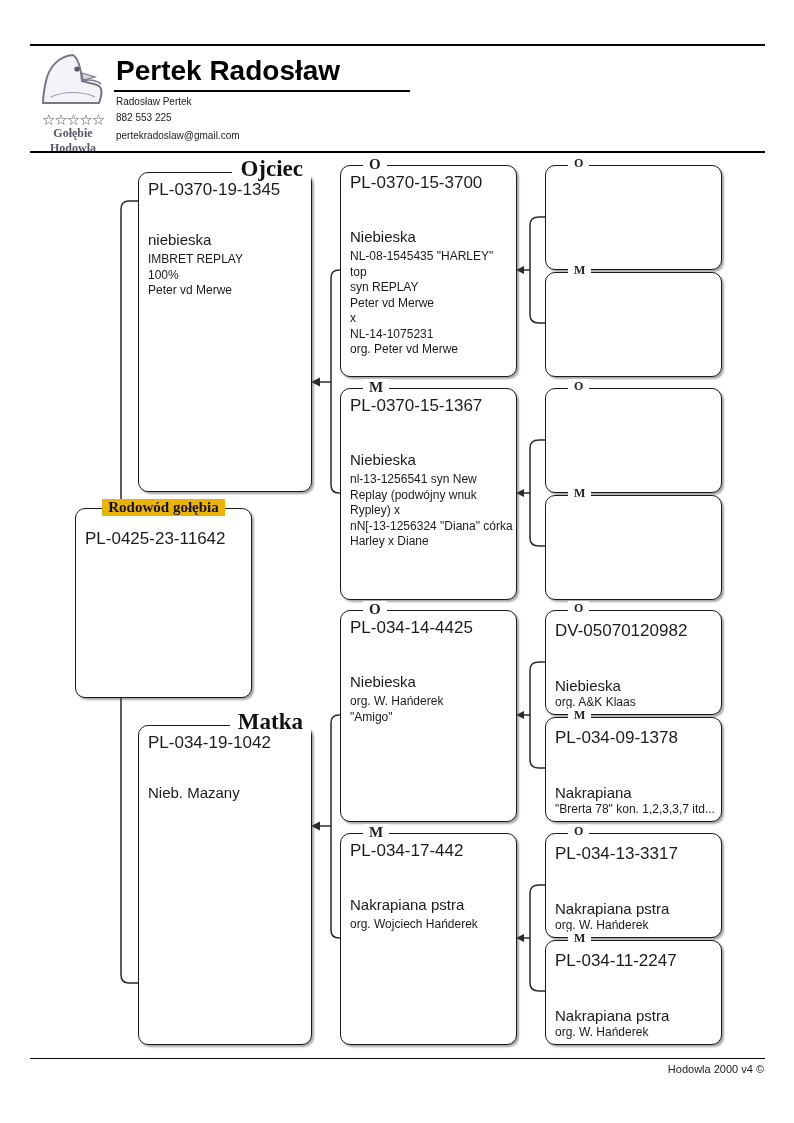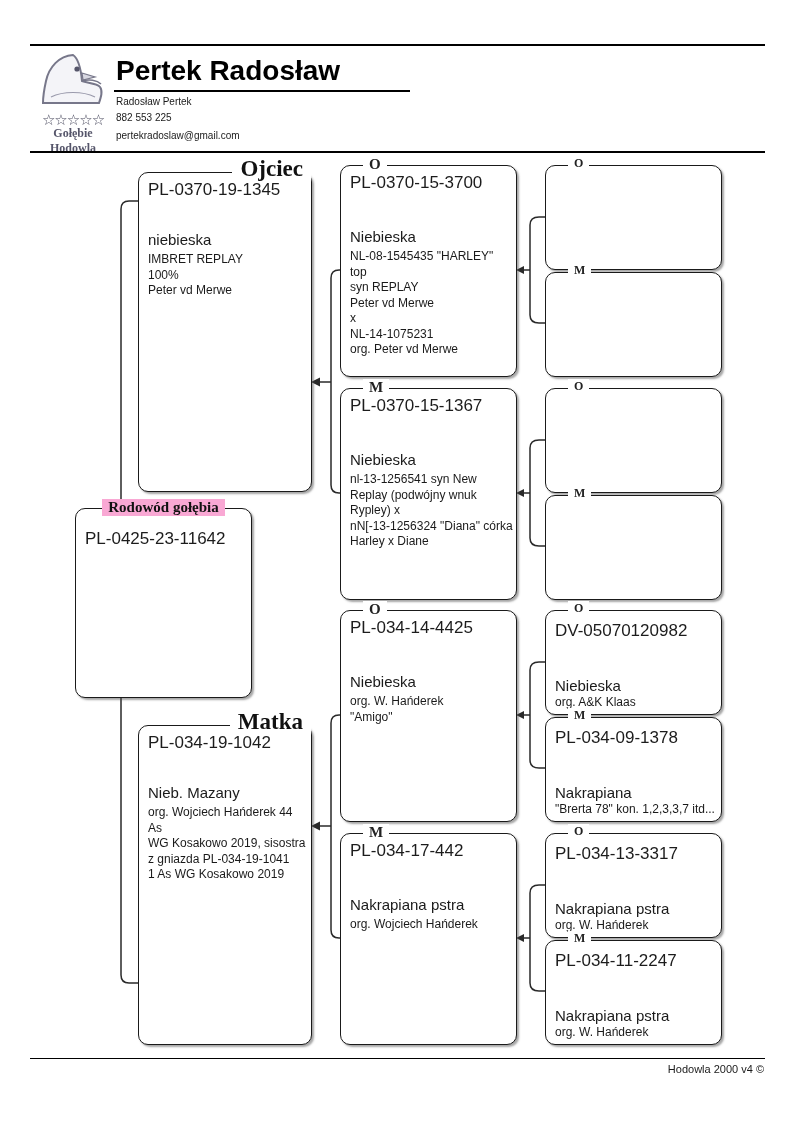--- a/index.html
+++ b/index.html
@@ -19,21 +19,21 @@
   .contact{position:absolute;left:116px;font-size:10px;color:#1a1a1a;}
   #c-name{top:96px;} #c-phone{top:112px;} #c-email{top:130px;}
 
   
   .box{position:absolute;background:#fff;border:1.6px solid #1a1a1a;border-radius:10px;
        box-shadow:2px 2px 2px rgba(80,80,80,.5);}
   .plabel{position:absolute;top:-17px;left:0;right:0;text-align:right;}
   .plabel span{display:inline-block;background:#fff;padding:0 8px;
        font-family:"Liberation Serif",serif;font-weight:bold;font-size:23px;color:#111;}
   .slabel{position:absolute;top:-11px;left:0;right:0;text-align:center;}
-  .slabel span{display:inline-block;background:#f9a8d4;padding:0 6px;
+  .slabel span{display:inline-block;background:#eab308;padding:0 6px;
        font-family:"Liberation Serif",serif;font-weight:bold;font-size:15px;color:#111;}
   .tag{position:absolute;top:-10px;left:22px;background:#fff;padding:0 6px;
        font-family:"Liberation Serif",serif;font-weight:bold;color:#222;}
   .g2 .tag{font-size:15px;}
   .g3 .tag{font-size:12px;}
   .ring{position:absolute;left:9px;top:7px;font-size:17px;color:#1c1c1c;white-space:nowrap;}
   .color{position:absolute;left:9px;font-size:15px;color:#1a1a1a;white-space:nowrap;}
   .desc{position:absolute;left:9px;right:3px;font-size:12px;line-height:15.5px;color:#1a1a1a;white-space:pre-line;}
   .gp .color{top:58px;} .gp .desc{top:79px;}      
   .g2 .color{top:62px;} .g2 .desc{top:83px;}      
@@ -130,24 +130,20 @@
     <div class="ring">PL-0370-19-1345</div>
     <div class="color">niebieska</div>
     <div class="desc">IMBRET REPLAY
 100%
 Peter vd Merwe</div>
   </div>
   <div class="box b-mother gp">
     <div class="plabel"><span>Matka</span></div>
     <div class="ring">PL-034-19-1042</div>
     <div class="color">Nieb. Mazany</div>
-    <div class="desc">org. Wojciech Hańderek 44 As
-WG Kosakowo 2019, sisostra
-z gniazda PL-034-19-1041
-1 As WG Kosakowo 2019</div>
   </div>
 
   <div class="box b-ff g2">
     <span class="tag">O</span>
     <div class="ring">PL-0370-15-3700</div>
     <div class="color">Niebieska</div>
     <div class="desc">NL-08-1545435 "HARLEY" top
 syn REPLAY
 Peter vd Merwe
 x

